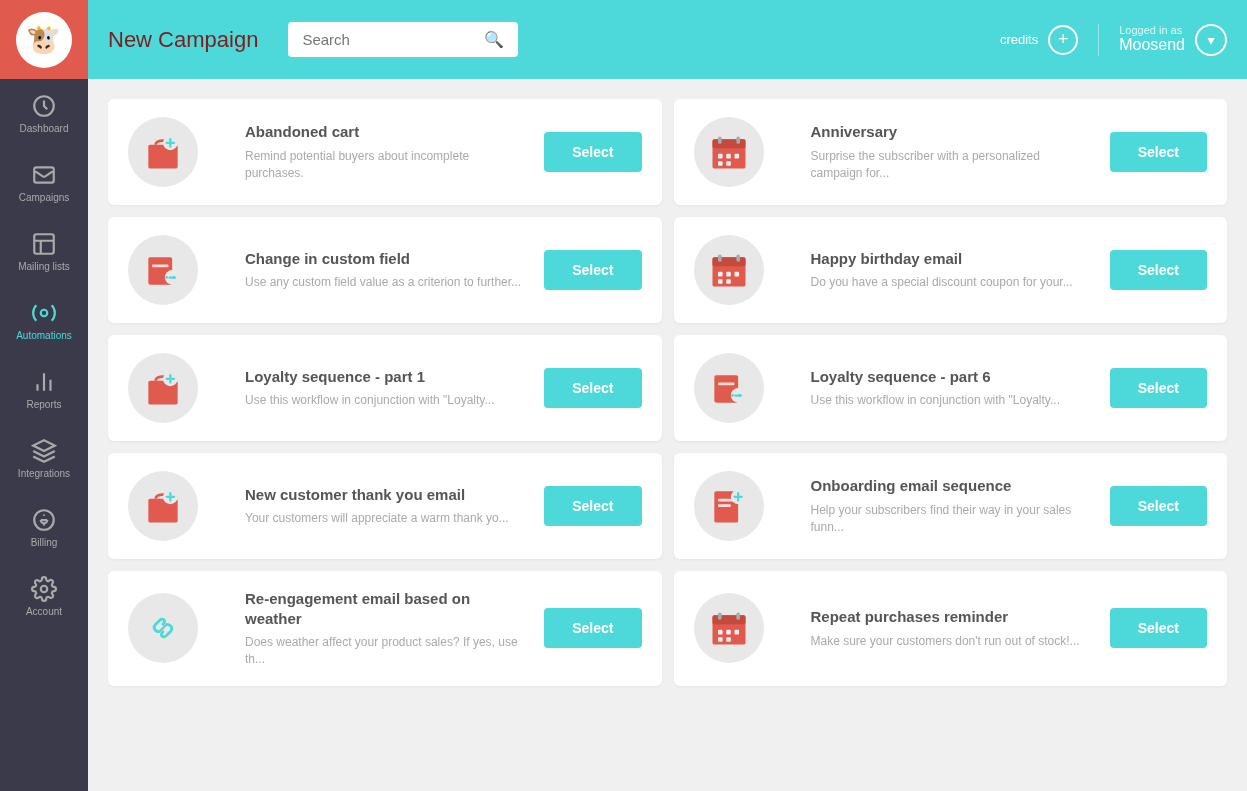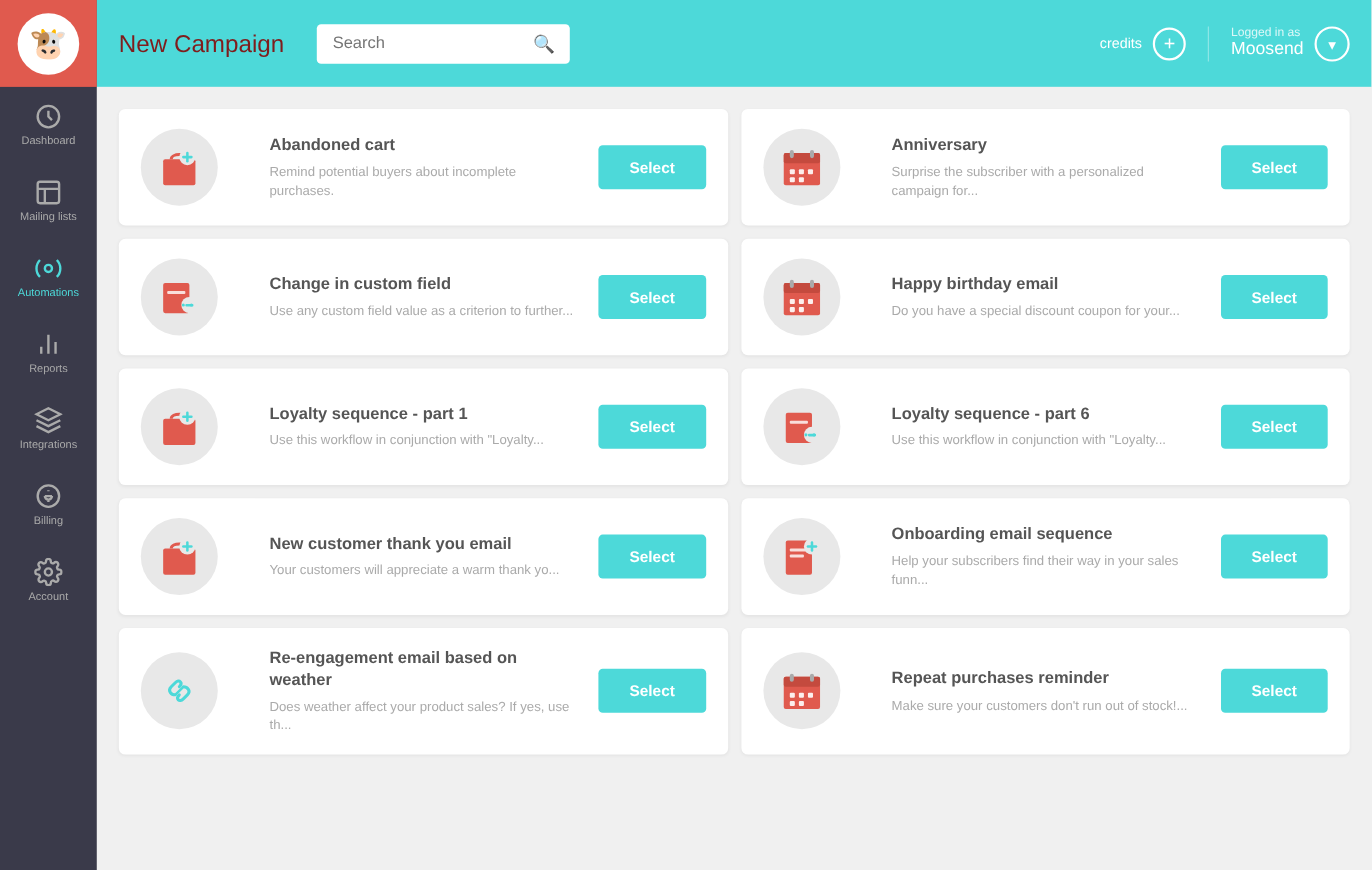--- a/index.html
+++ b/index.html
@@ -225,20 +225,26 @@
   <div class="sidebar-nav">
 
     <div class="sidebar-item">
       <svg viewBox="0 0 24 24" fill="none" stroke="currentColor" stroke-width="2">
         <circle cx="12" cy="12" r="9"></circle>
           <path d="M12 7v5l3 3"></path>
       </svg>
       <span class="sidebar-item-label">Dashboard</span>
     </div>
 
+    <div class="sidebar-item">
+      <svg viewBox="0 0 24 24" fill="none" stroke="currentColor" stroke-width="2">
+        <path d="M3 8l7.89 5.26a2 2 0 002.22 0L21 8M5 19h14a2 2 0 002-2V7a2 2 0 00-2-2H5a2 2 0 00-2 2v10a2 2 0 002 2z"></path>
+      </svg>
+      <span class="sidebar-item-label">Campaigns</span>
+    </div>
 
     <div class="sidebar-item">
       <svg viewBox="0 0 24 24" fill="none" stroke="currentColor" stroke-width="2">
         <rect x="3" y="3" width="18" height="18" rx="2"></rect>
           <path d="M3 9h18M9 21V9"></path>
       </svg>
       <span class="sidebar-item-label">Mailing lists</span>
     </div>
 
     <div class="sidebar-item active">

